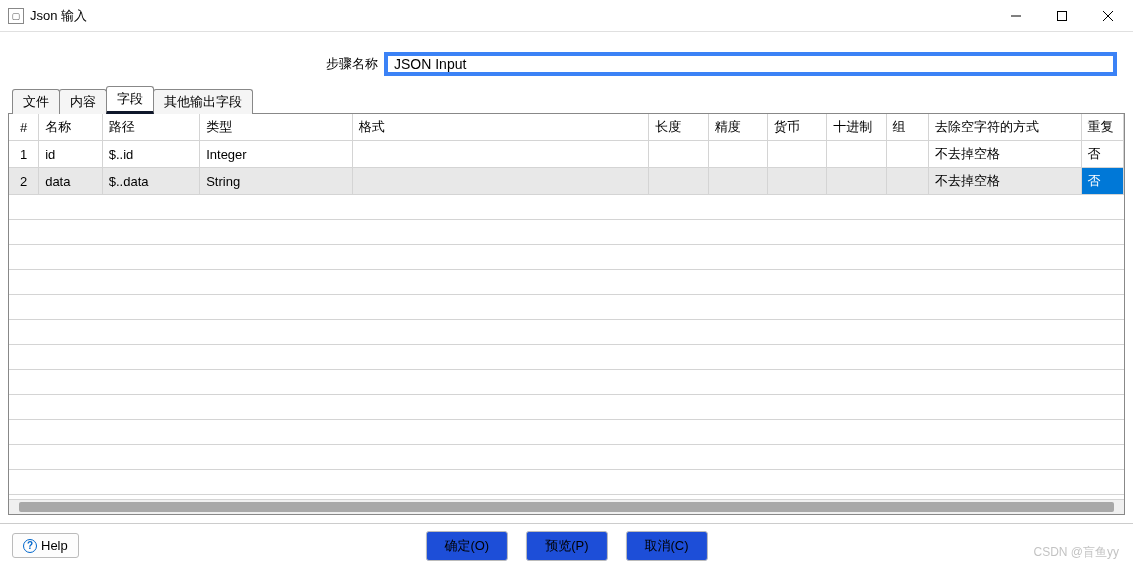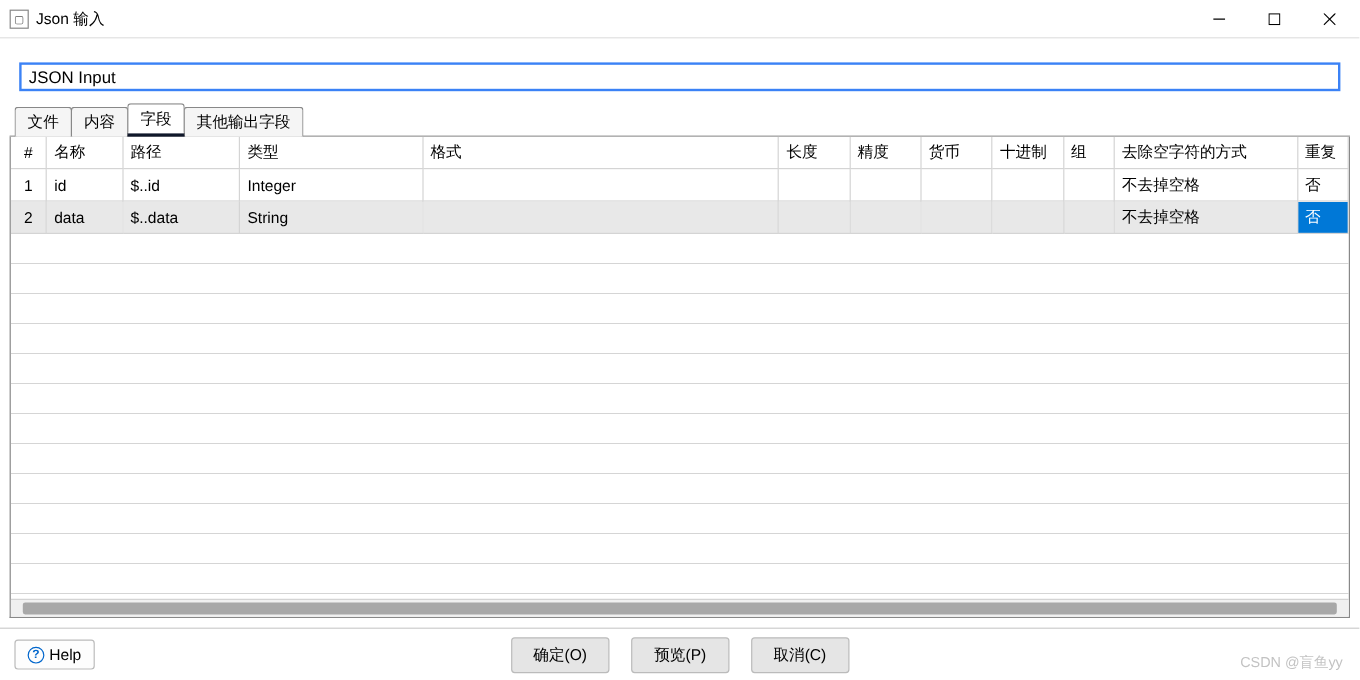--- a/index.html
+++ b/index.html
@@ -71,21 +71,21 @@
       padding: 16px 8px 14px 8px;
       gap: 6px;
     }
     .step-label {
       padding-left: 310px;
       white-space: nowrap;
     }
     .step-input {
       flex: 1;
       height: 24px;
-      border: 2px solid #3b82f6;
+      border: 4px solid #3b82f6;
       padding: 2px 6px;
       font-family: inherit;
       font-size: 14px;
       background: #ffffff;
     }
 
     
     .tab-strip {
       display: flex;
       align-items: flex-end;
@@ -214,21 +214,21 @@
       left: 50%;
       transform: translateX(-50%);
       display: flex;
       gap: 18px;
     }
     .action-btn {
       border: 1px solid #bbbbbb;
       border-radius: 3px;
       padding: 5px 18px;
       font-size: 13px;
-      background: #e5e5e5;
+      background: #1d4ed8;
       cursor: default;
       min-width: 78px;
       text-align: center;
     }
     .watermark {
       position: absolute;
       right: 14px;
       bottom: 6px;
       font-size: 12px;
       color: rgba(120,120,120,0.45);
@@ -272,20 +272,21 @@
           <line x1="0" y1="0" x2="10" y2="10" stroke="#000" stroke-width="1"></line>
           <line x1="10" y1="0" x2="0" y2="10" stroke="#000" stroke-width="1"></line>
         </svg>
     </div>
   </div>
 </div>
 
 <div class="content">
 
   <div class="step-row">
+    <span class="step-label">步骤名称</span>
     <input class="step-input" type="text" value="JSON Input" style="">
   </div>
 
   <div class="tab-strip">
     <div class="tab">文件</div>
     <div class="tab">内容</div>
     <div class="tab active">字段</div>
     <div class="tab">其他输出字段</div>
   </div>
 

